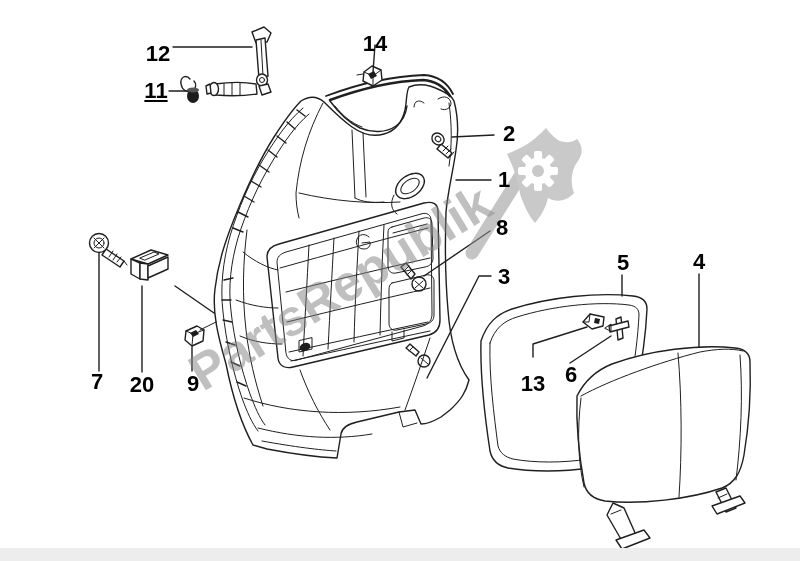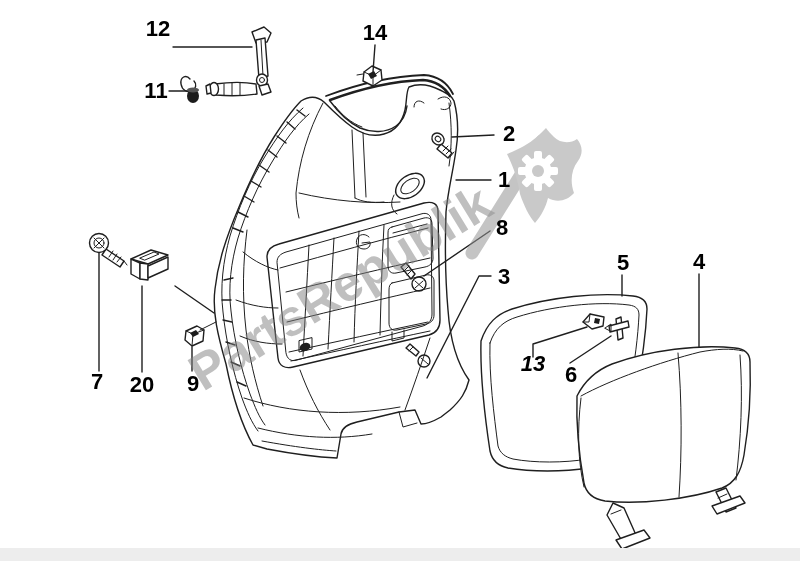--- a/index.html
+++ b/index.html
@@ -269,19 +269,19 @@
   <div class="callout" style="left:504px;top:180px;">1</div>
   <div class="callout" style="left:509px;top:134px;">2</div>
   <div class="callout" style="left:504px;top:277px;">3</div>
   <div class="callout" style="left:699px;top:262px;">4</div>
   <div class="callout" style="left:623px;top:263px;">5</div>
   <div class="callout" style="left:571px;top:375px;">6</div>
   <div class="callout" style="left:97px;top:382px;">7</div>
   <div class="callout" style="left:502px;top:228px;">8</div>
   <div class="callout" style="left:193px;top:384px;">9</div>
   <div class="callout" style="left:142px;top:385px;">20</div>
-  <div class="callout" style="left:156px;top:91px;">11</div>
-  <div class="callout" style="left:158px;top:29px;">12</div>
-  <div class="callout" style="left:533px;top:364px;font-style:italic;">13</div>
-  <div class="callout" style="left:375px;top:33px;">14</div>
+  <div class="callout" style="left:156px;top:91px;text-decoration:underline;">11</div>
+  <div class="callout" style="left:158px;top:54px;">12</div>
+  <div class="callout" style="left:533px;top:384px;">13</div>
+  <div class="callout" style="left:375px;top:44px;">14</div>
 
   <div class="footer-strip"></div>
 </div>
 
 </body></html>

